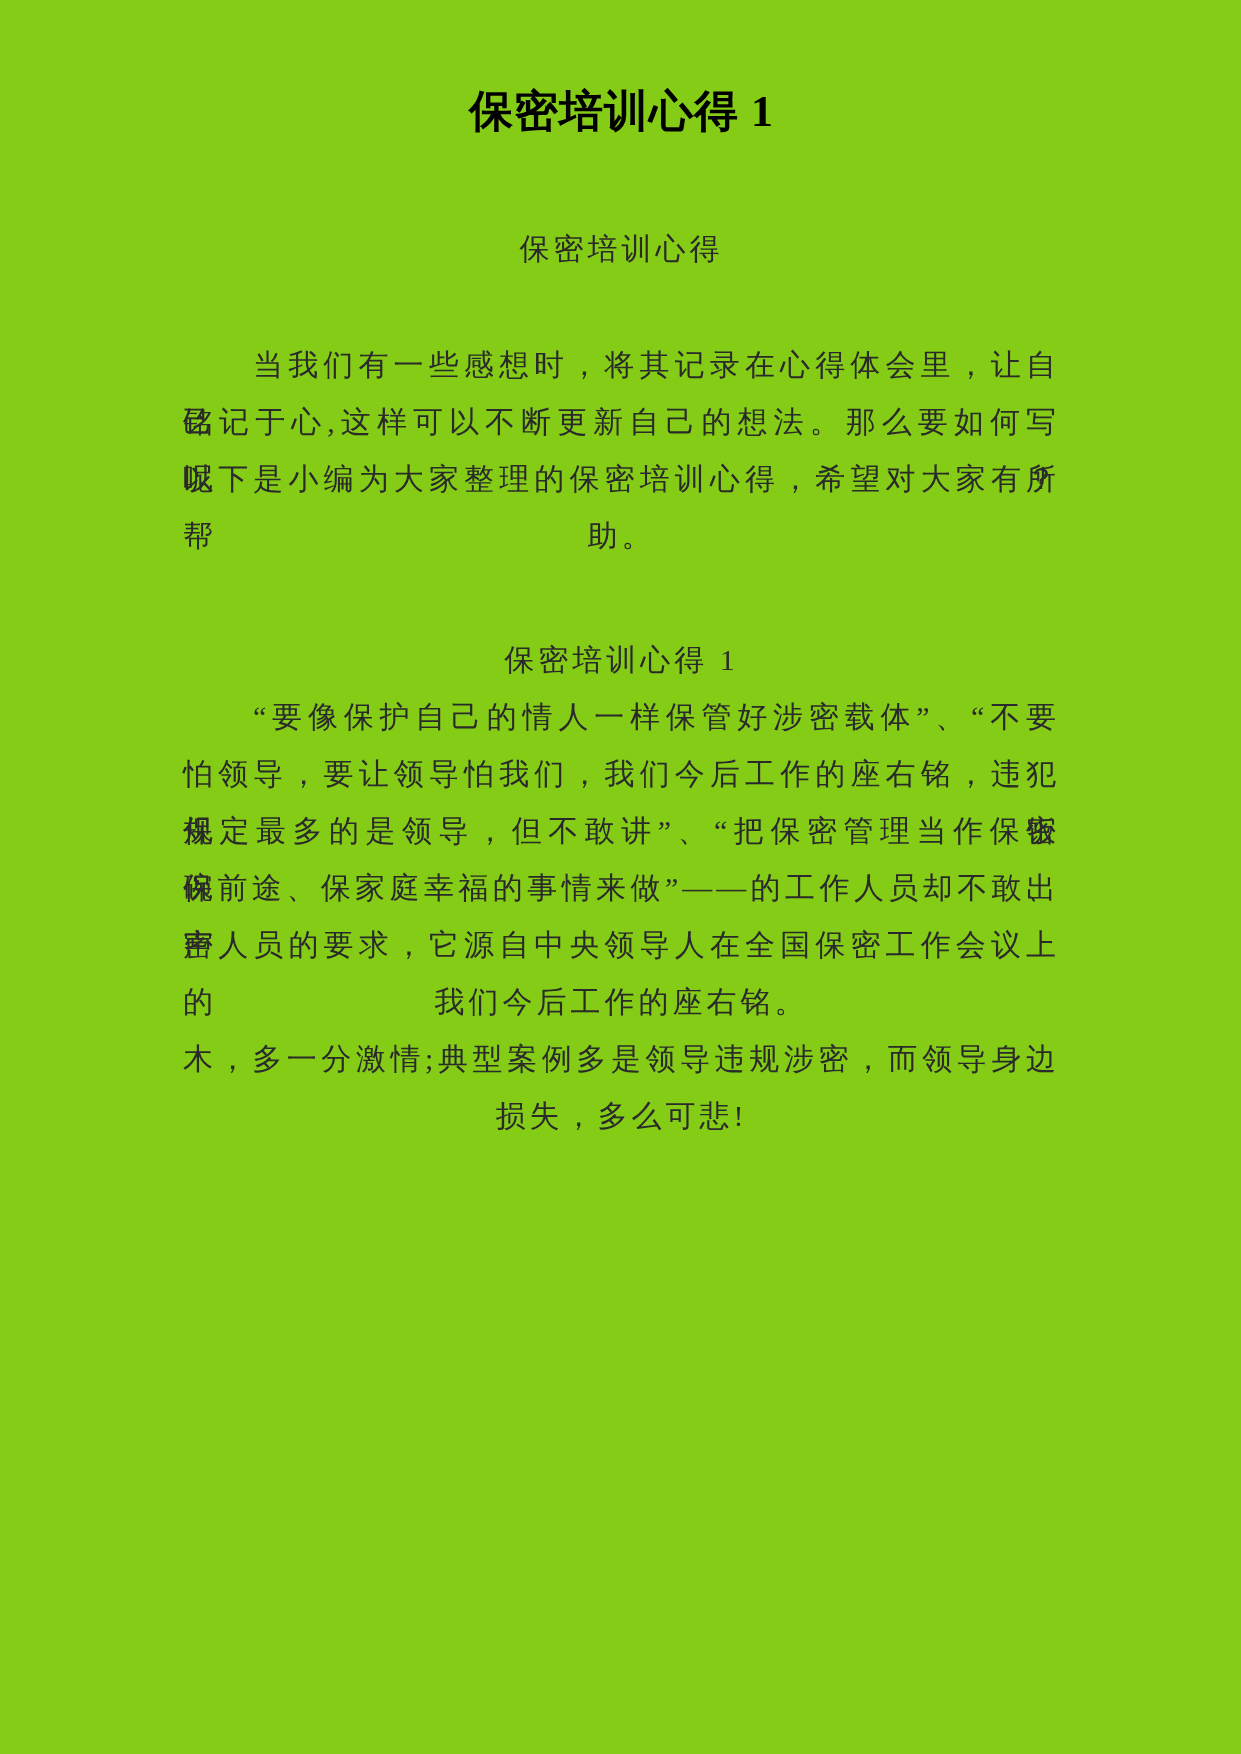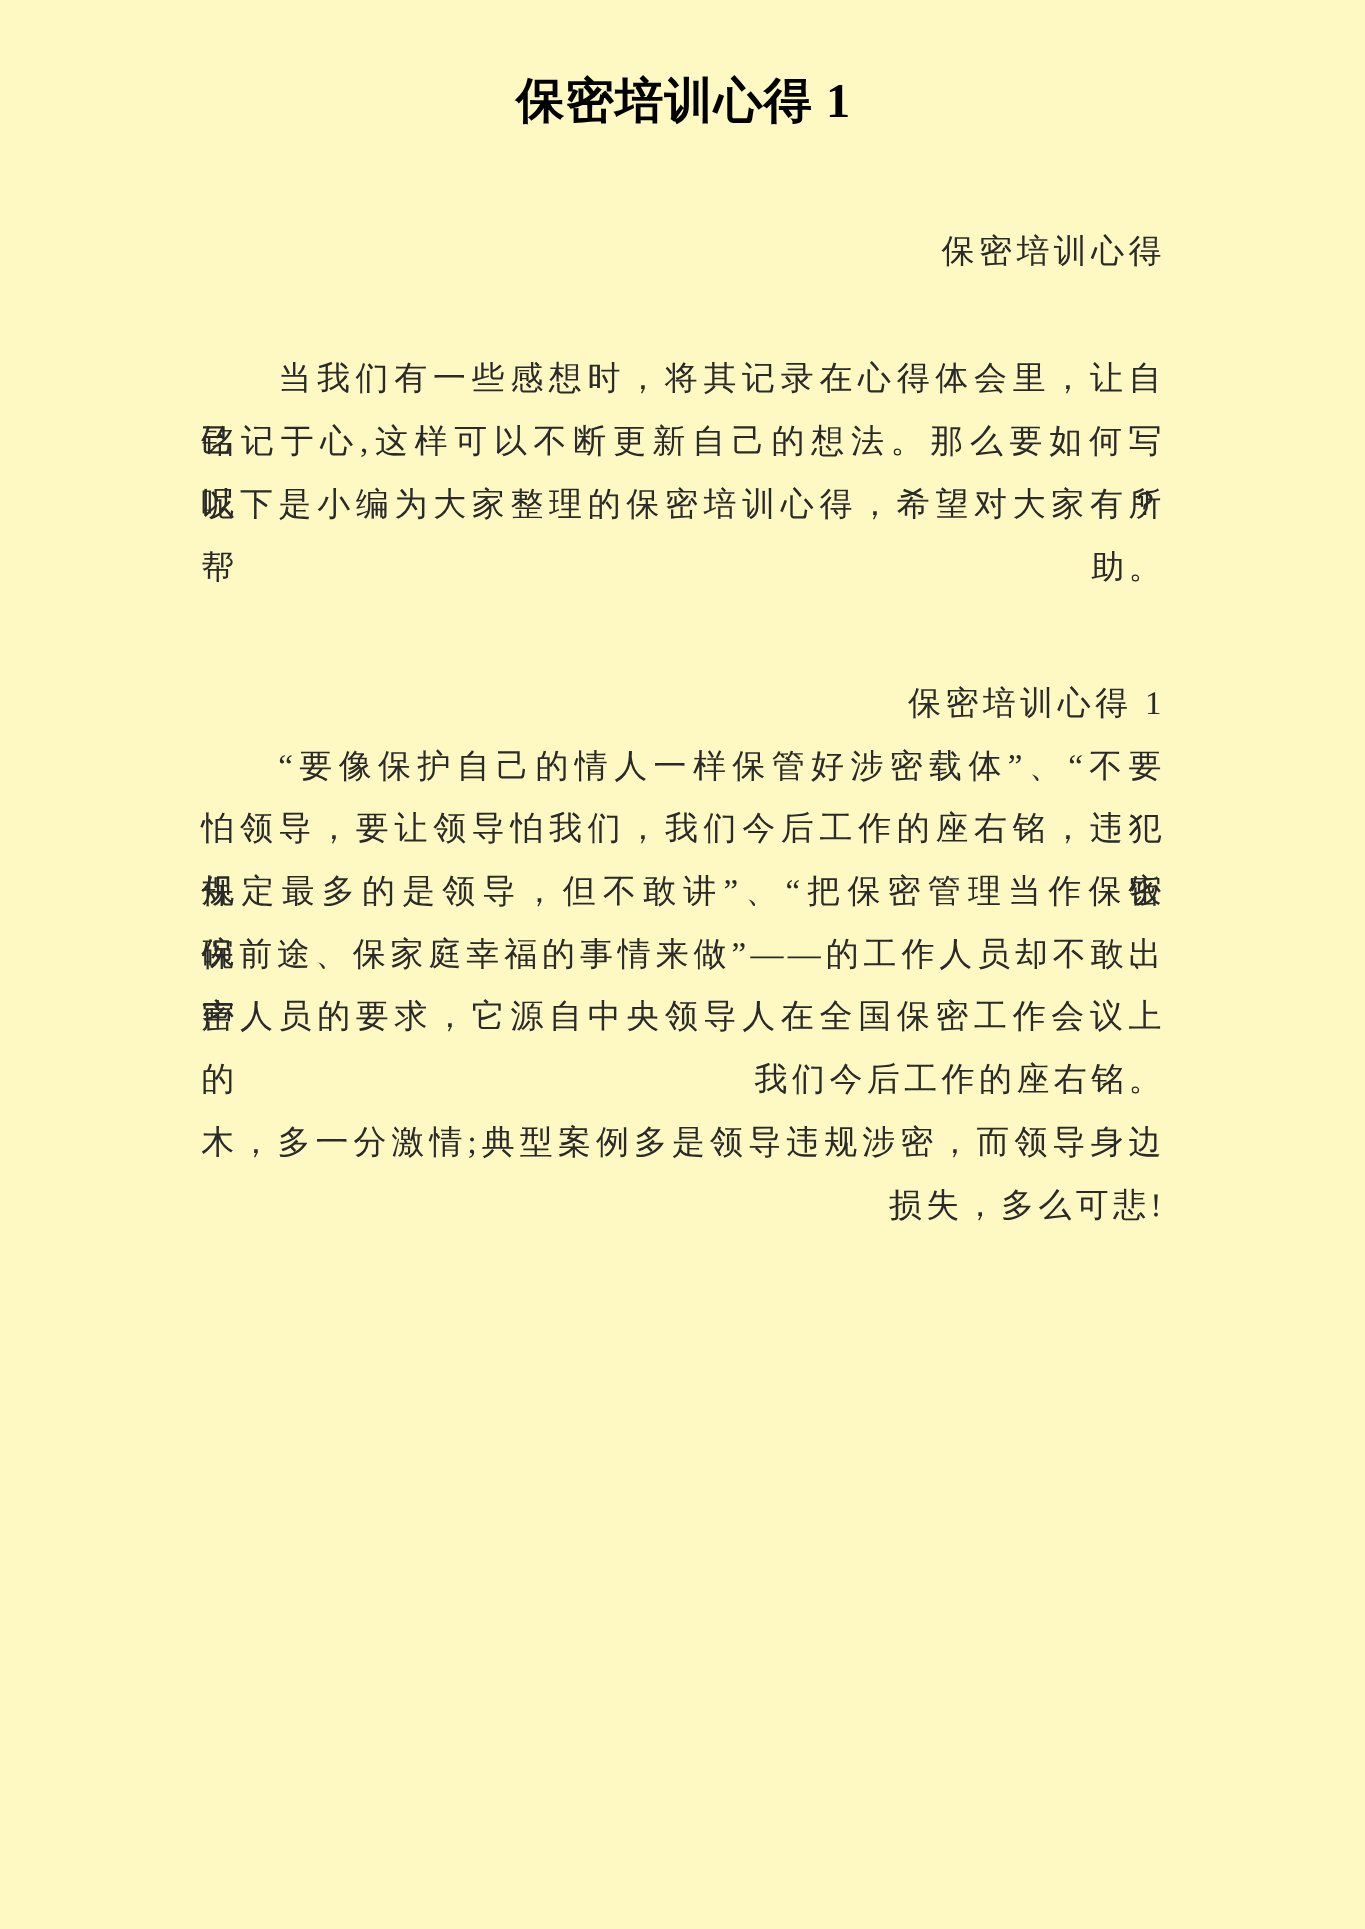--- a/index.html
+++ b/index.html
@@ -4,25 +4,25 @@
 <style>
   html, body {
     margin: 0;
     padding: 0;
     background: #ffffff;
   }
   .page {
     position: relative;
     width: 1241px;
     height: 1754px;
-    background: #fef9c3;
+    background: #84cc16;
     overflow: hidden;
     font-family: "Liberation Serif", "DejaVu Serif", serif;
     box-sizing: border-box;
-    padding-top: 64px;
+    padding-top: 84px;
   }
   .doc-title {
     width: 877px;
     margin: 0 auto 0 183px;
     text-align: center;
     font-size: 44px;
     font-weight: bold;
     color: #000000;
     line-height: 55px;
     letter-spacing: 1px;
@@ -39,21 +39,21 @@
   .subtitle {
     margin-top: 81px;
   }
   .para-intro   { margin-top: 59px; }
   .sec-heading  { margin-top: 67px; }
   .para         { margin-top: 0; }
   .line {
     display: block;
     height: 57px;
     white-space: nowrap;
-    text-align: right;
+    text-align: center;
   }
   .fill {
     white-space: normal;
     text-align: justify;
     text-align-last: justify;
   }
   .indent { text-indent: 70px; }
 </style>
 </head>
 <body>

